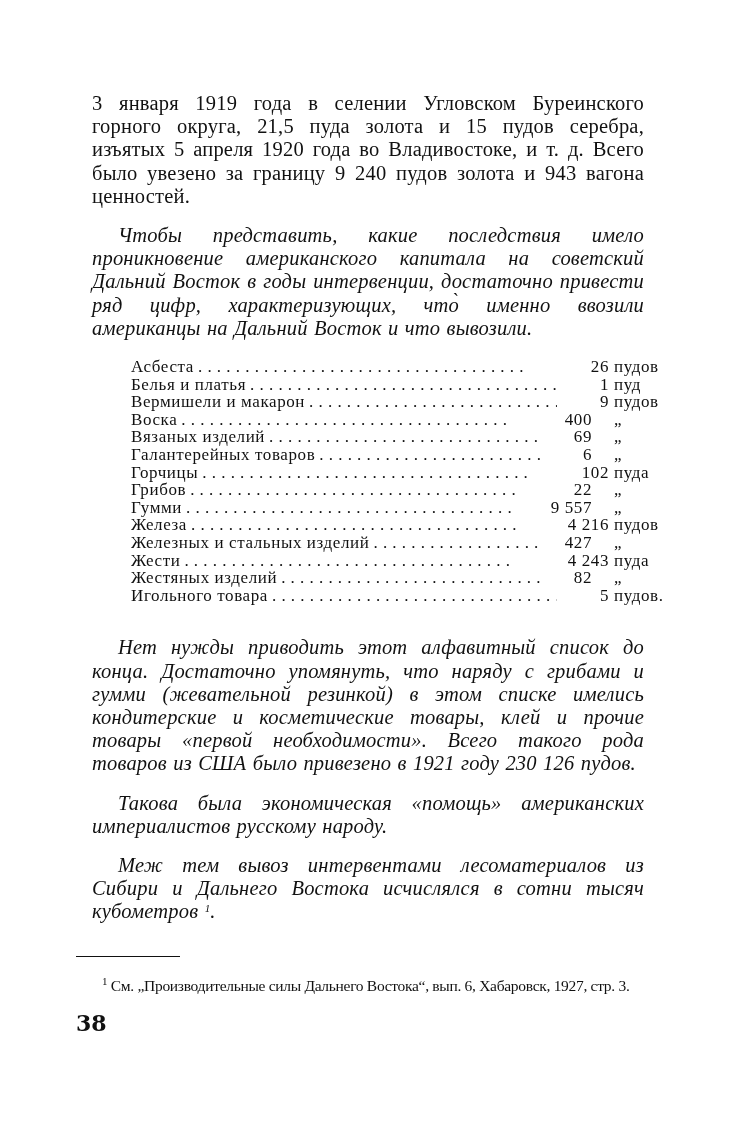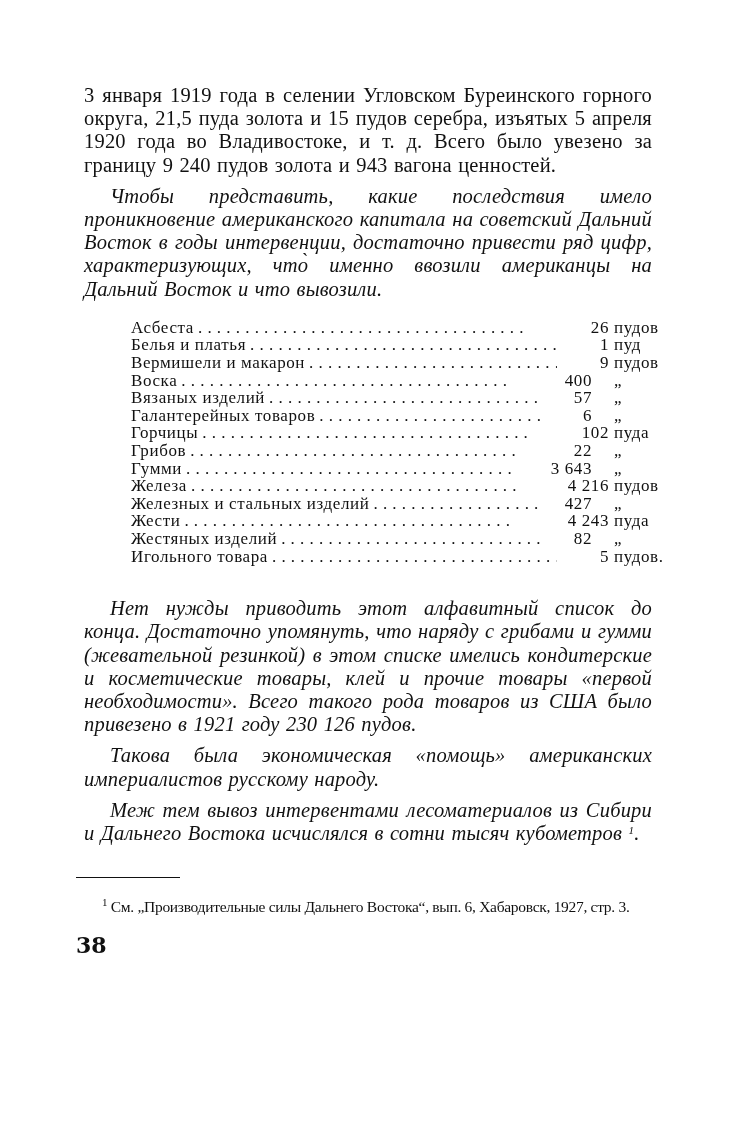--- a/index.html
+++ b/index.html
@@ -14,21 +14,21 @@
     .page {
       position: absolute;
       left: 76px;
       top: 76px;
       width: 584px;
     }
     .para {
       font-size: 20.5px;
       line-height: 23.2px;
       text-align: justify;
-      margin: 8px;
+      margin: 16px;
       letter-spacing: 0.2px;
       word-spacing: 1px;
     }
     .para.indent { text-indent: 26px; font-style: italic; }
     .para + .para { margin-top: 0; }
 
     .import-list {
       margin: 18px 0 0 55px;
       width: 545px;
       font-size: 17px;
@@ -119,21 +119,21 @@
       </div>
     <div class="row">
         <span class="name">Воска</span>
         <span class="dots">...................................</span>
         <span class="qty">400</span>
         <span class="unit ditto">„</span>
       </div>
     <div class="row">
         <span class="name">Вязаных изделий</span>
         <span class="dots">...................................</span>
-        <span class="qty">57</span>
+        <span class="qty">69</span>
         <span class="unit ditto">„</span>
       </div>
     <div class="row">
         <span class="name">Галантерейных товаров</span>
         <span class="dots">...................................</span>
         <span class="qty">6</span>
         <span class="unit ditto">„</span>
       </div>
     <div class="row">
         <span class="name">Горчицы</span>
@@ -143,21 +143,21 @@
       </div>
     <div class="row">
         <span class="name">Грибов</span>
         <span class="dots">...................................</span>
         <span class="qty">22</span>
         <span class="unit ditto">„</span>
       </div>
     <div class="row">
         <span class="name">Гумми</span>
         <span class="dots">...................................</span>
-        <span class="qty">3 643</span>
+        <span class="qty">9 557</span>
         <span class="unit ditto">„</span>
       </div>
     <div class="row">
         <span class="name">Железа</span>
         <span class="dots">...................................</span>
         <span class="qty">4 216</span>
         <span class="unit">пудов</span>
       </div>
     <div class="row">
         <span class="name">Железных и стальных изделий</span>

